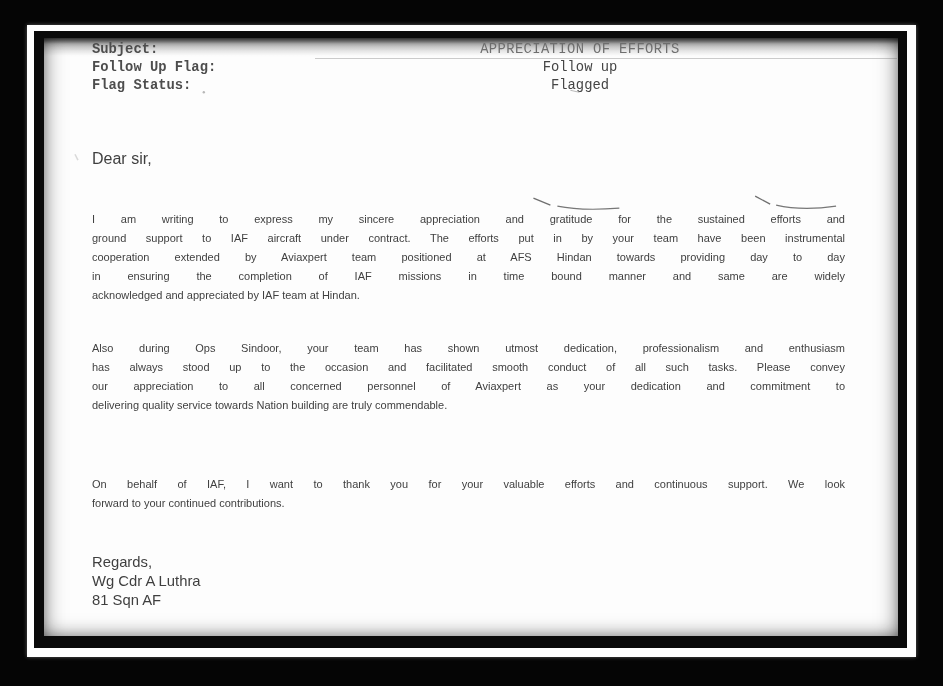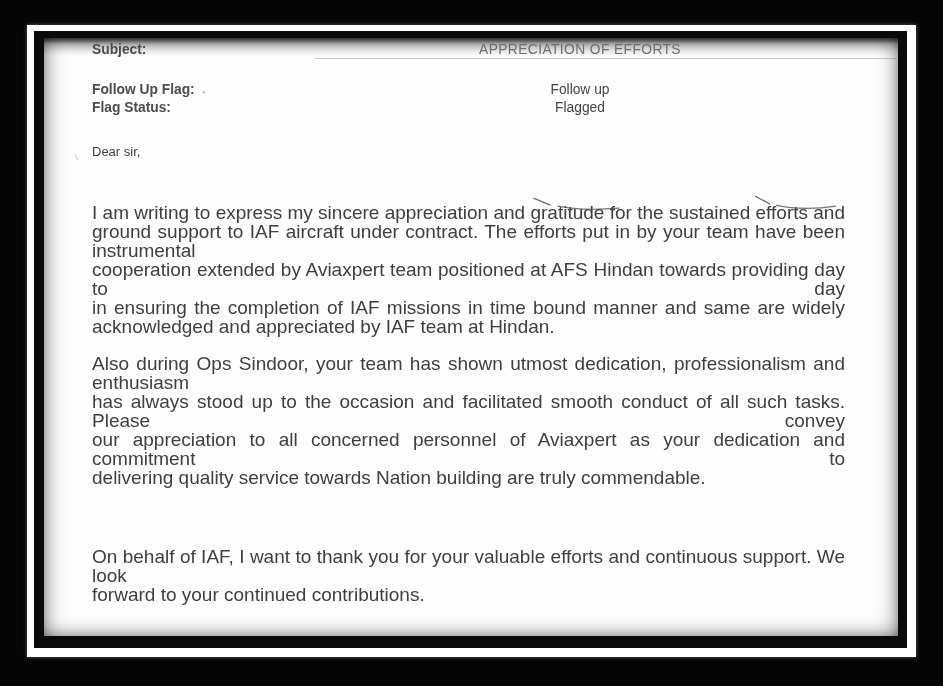--- a/index.html
+++ b/index.html
@@ -38,54 +38,55 @@
   .content {
     position: relative;
     padding: 2px 53px 0 48px;
     color: #3f3f3f;
   }
   
   .hrow {
     display: grid;
     grid-template-columns: 223px 1fr;
     line-height: 19px;
+    font-family: Liberation Mono, monospace;
   }
   .hrow .lbl {
     font-weight: bold;
     font-size: 13.8px;
     color: #4d4d4d;
   }
   .hrow .val {
     font-size: 13.8px;
     color: #454545;
     text-align: center;
   }
   .subject-row .val {
     color: #6e6e6e;
     letter-spacing: 0.4px;
   }
-  .meta-block { margin-top: 22px; }
+  .meta-block { }
   .meta-block .hrow { line-height: 18px; }
   .subject-underline {
     position: absolute;
     left: 271px; top: 20px;
     width: 582px; height: 1px;
     background: rgba(110,110,110,0.35);
   }
   
   .salutation {
-    margin-top: 25px;
-    font-size: 13px;
+    margin-top: 54px;
+    font-size: 16px;
     line-height: 19px;
   }
-  .para { font-size: 19px; }
+  .para { font-size: 11px; }
   .para .tline { line-height: 19px; }
   .tline.just { text-align: justify; text-align-last: justify; }
   .para-1 { margin-top: 42px; }
-  .para-2 { margin-top: 18px; }
+  .para-2 { margin-top: 34px; }
   .para-3 { margin-top: 60px; }
   .signoff { margin-top: 40px; font-size: 14.8px; }
   .signoff .tline { line-height: 19px; }
   
   .artifact-layer {
     position: absolute; left: 0; top: 0;
     width: 100%; height: 100%;
     pointer-events: none;
   }
 </style>

